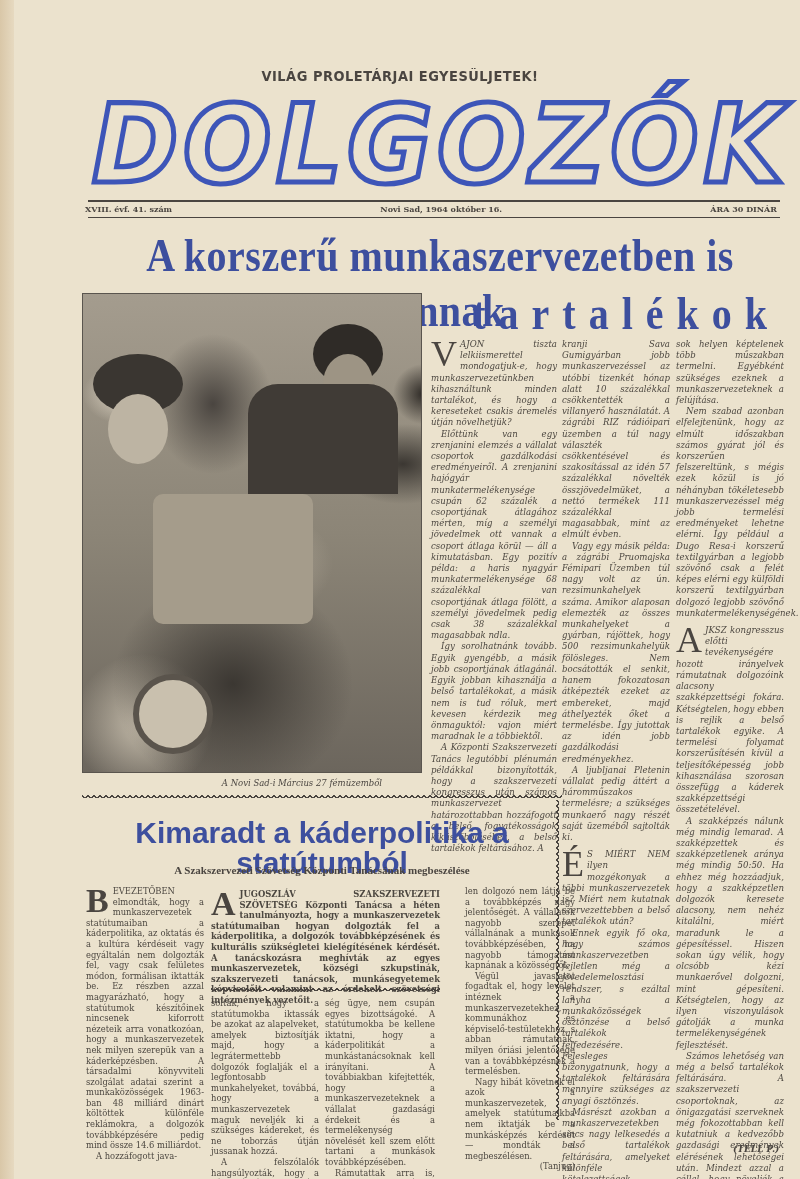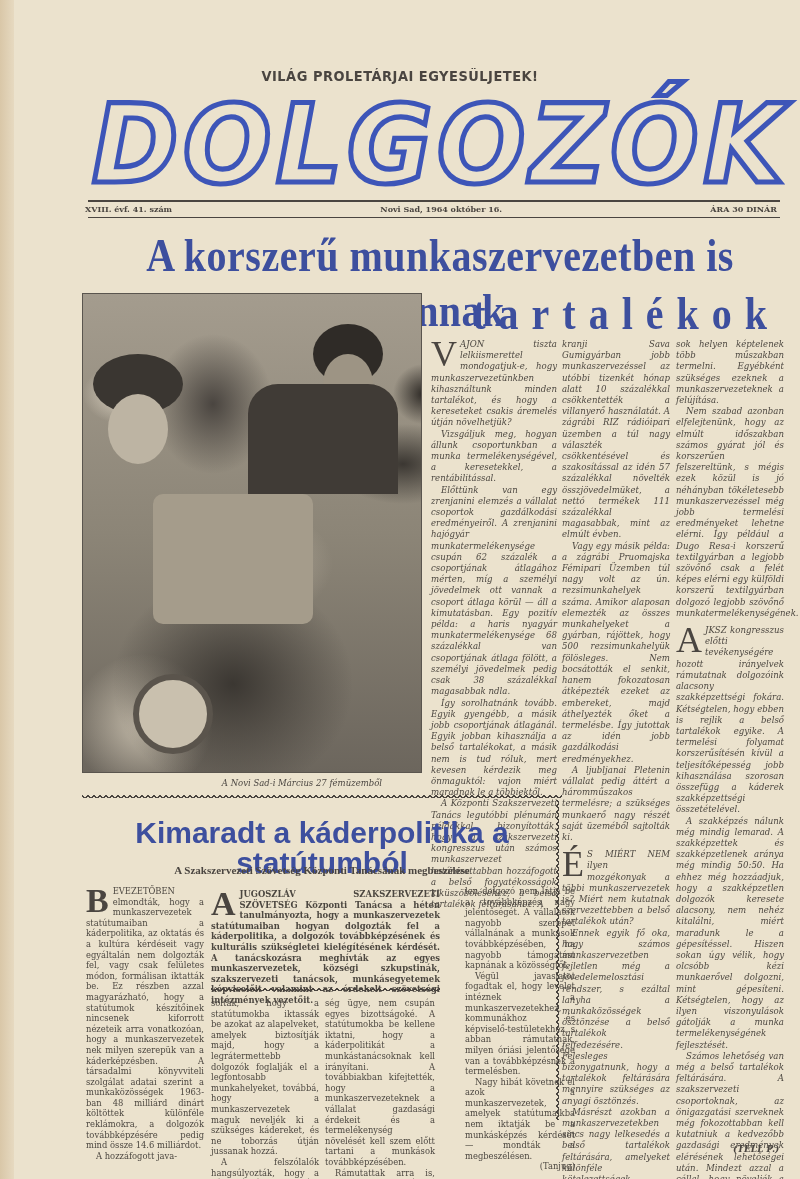--- a/index.html
+++ b/index.html
@@ -142,21 +142,20 @@
   <div class="fig" style="left:230px;top:30px;width:70px;height:60px;background:#2f2b27;"></div>
   <div class="fig" style="left:240px;top:60px;width:50px;height:60px;background:#9d9484;"></div>
   <div style="position:absolute;left:165px;top:90px;width:150px;height:110px;background:#403b36;border-radius:30px 30px 0 0;"></div>
   <div style="position:absolute;left:70px;top:200px;width:160px;height:130px;background:#a59c8b;border-radius:10px;"></div>
   <div class="fig" style="left:50px;top:380px;width:80px;height:80px;background:#c9c0ae;border:6px solid #5a544c;"></div>
 </div>
 <div class="caption">A Novi Sad-i Március 27 fémüzemből</div>
 
 <div class="col" style="top:339px; left:431px; width:126px;">
   <p class="nind"><span class="dropcap">V</span><span>AJON tiszta lelkiismerettel mondogatjuk-e, hogy munkaszervezetünkben kihasználtunk minden tartalékot, és hogy a kereseteket csakis áremelés útján növelhetjük?</span></p>
-  <p>Vizsgáljuk meg, hogyan állunk csoportunkban a munka termelékenységével, a keresetekkel, a rentábilitással.</p>
   <p>Előttünk van egy zrenjanini elemzés a vállalat csoportok gazdálkodási eredményeiről. A zrenjanini hajógyár munkatermelékenysége csupán 62 százalék a csoportjának átlagához mérten, míg a személyi jövedelmek ott vannak a csoport átlaga körül — áll a kimutatásban. Egy pozitív példa: a haris nyagyár munkatermelékenysége 68 százalékkal van csoportjának átlaga fölött, a személyi jövedelmek pedig csak 38 százalékkal magasabbak ndla.</p>
   <p>Így sorolhatnánk tovább. Egyik gyengébb, a másik jobb csoportjának átlagánál. Egyik jobban kihasználja a belső tartalékokat, a másik nem is tud róluk, mert kevesen kérdezik meg önmaguktól: vajon miért maradnak le a többiektől.</p>
   <p>A Központi Szakszervezeti Tanács legutóbbi plénumán példákkal bizonyították, hogy a szakszervezeti kongresszus után számos munkaszervezet határozottabban hozzáfogott a belső fogyatékosságok kiküszöböléséhez, a belső tartalékok feltárásához. A</p>
 </div>
 
 <div class="col" style="top:339px; left:562px; width:108px;">
   <p class="nind">kranji Sava Gumigyárban jobb munkaszervezéssel az utóbbi tizenkét hónap alatt 10 százalékkal csökkentették a villanyerő használatát. A zágrábi RIZ rádióipari üzemben a túl nagy választék csökkentésével és szakosítással az idén 57 százalékkal növelték összjövedelmüket, a nettó termékek 111 százalékkal magasabbak, mint az elmúlt évben.</p>
   <p>Vagy egy másik példa: a zágrábi Pruomajska Fémipari Üzemben túl nagy volt az ún. rezsimunkahelyek száma. Amikor alaposan elemezték az összes munkahelyeket a gyárban, rájöttek, hogy 500 rezsimunkahelyük fölösleges. Nem bocsátották el senkit, hanem fokozatosan átképezték ezeket az embereket, majd áthelyezték őket a termelésbe. Így jutottak az idén jobb gazdálkodási eredményekhez.</p>
   <p>A ljubljanai Pletenin vállalat pedig áttért a háromműszakos termelésre; a szükséges munkaerő nagy részét saját üzeméből sajtolták ki.</p>
   <p class="nind" style="margin-top:6px;"><span class="dropcap">É</span><span>S MIÉRT NEM ilyen mozgékonyak a többi munkaszervezetek is? Miért nem kutatnak szervezettebben a belső tartalékok után?</span></p>

